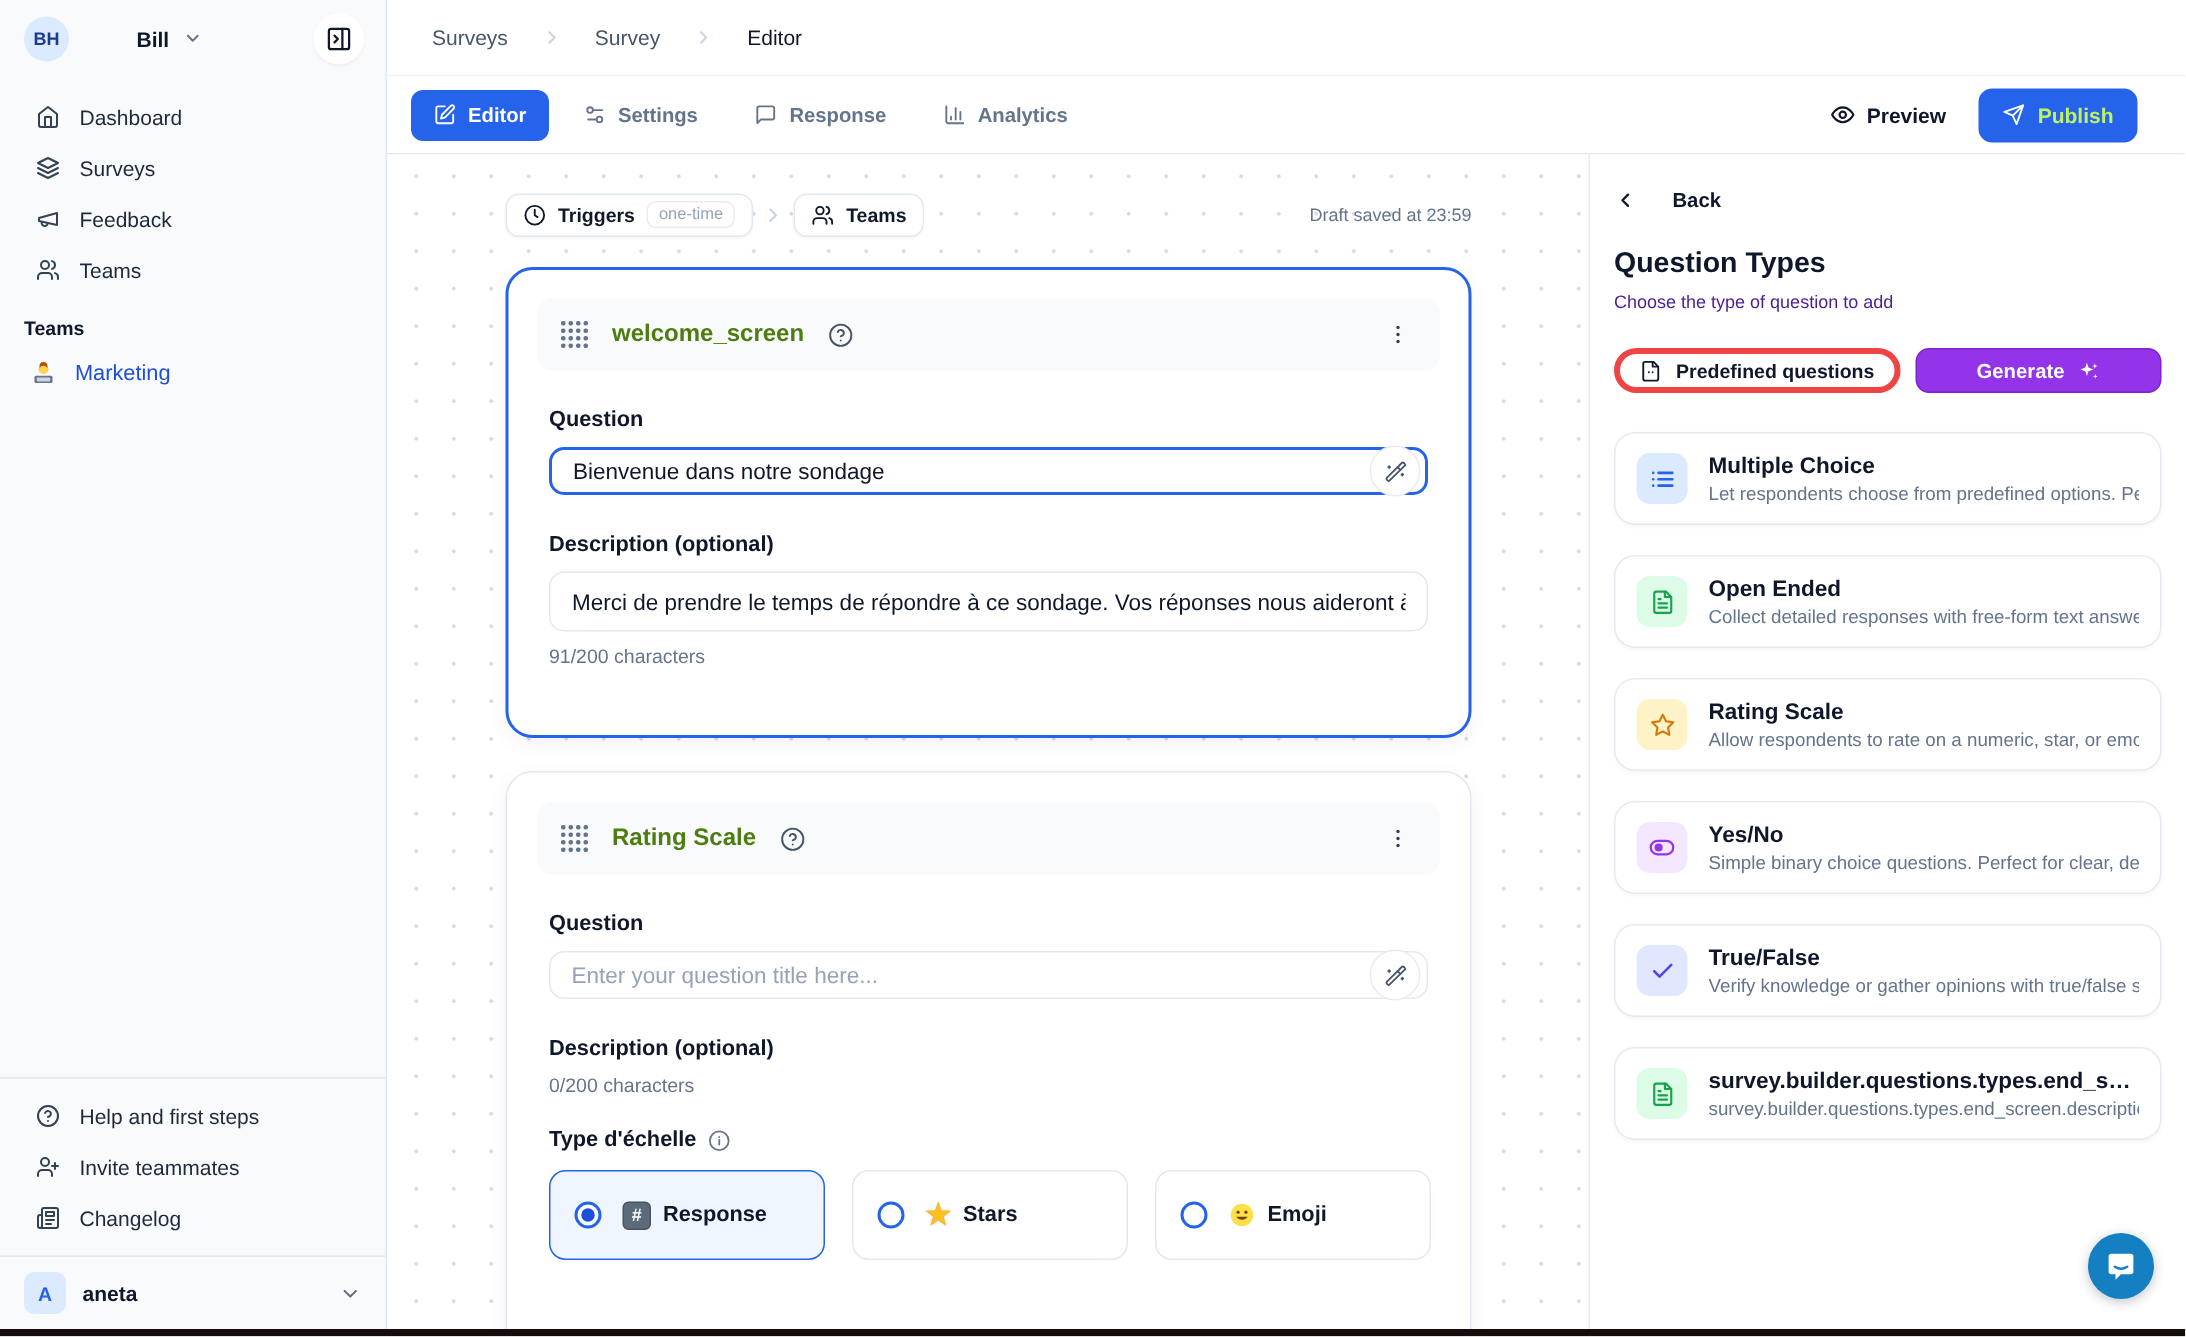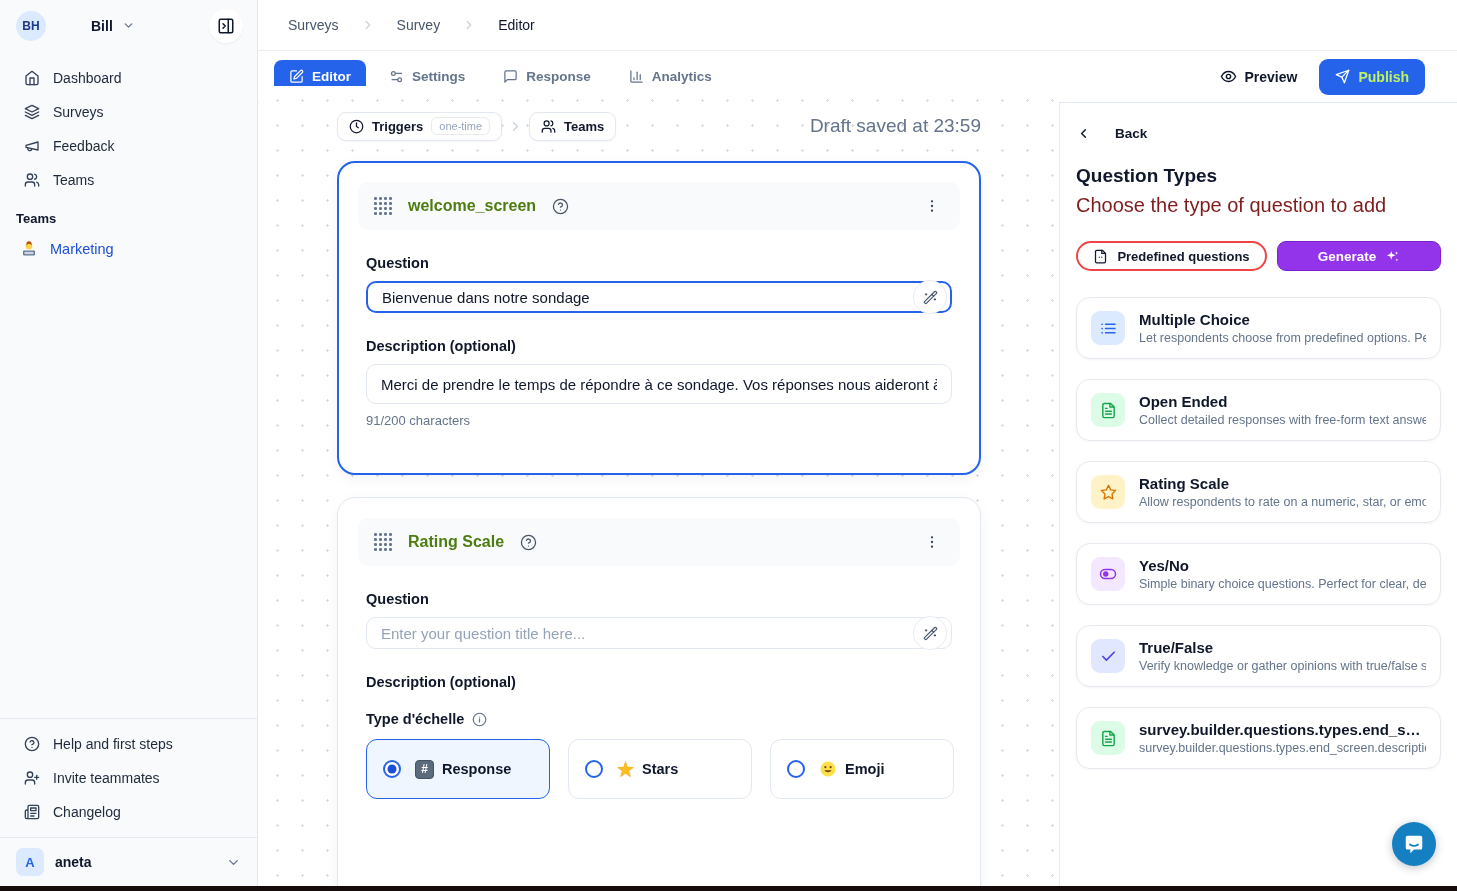--- a/index.html
+++ b/index.html
@@ -33,30 +33,30 @@
   .crumb-sep { margin:0 22px; color:#cbd5e1; display:flex; }
   .tabbar { position:absolute; left:258px; top:51px; right:0; height:52px; background:#fff; border-bottom:1px solid #e2e8f0; display:flex; align-items:center; padding:0 16px; }
   .tab { display:flex; align-items:center; gap:8px; height:34px; padding:0 15px; border-radius:8px; font-size:13.5px; font-weight:600; color:#64748b; cursor:pointer; }
   .tab.active { background:#2563eb; color:#fff; }
   .tab + .tab { margin-left:8px; }
   .tabbar-right { margin-left:auto; display:flex; align-items:center; gap:22px; padding-right:16px; }
   .preview-btn { display:flex; align-items:center; gap:8px; font-size:14px; font-weight:600; color:#0f172a; background:none; border:none; cursor:pointer; }
   .publish-btn { display:flex; align-items:center; gap:8px; height:36px; padding:0 16px; background:#2563eb; color:#bef264; border:none; border-radius:9px; font-size:14px; font-weight:600; cursor:pointer; }
 
   
-  .canvas { position:absolute; left:259px; top:86px; width:800px; bottom:0; overflow:hidden;
+  .canvas { position:absolute; left:259px; top:103px; width:800px; bottom:0; overflow:hidden;
     background-color:#fff;
     background-image:radial-gradient(circle, #d8dce2 1.3px, transparent 1.4px);
     background-size:25px 25px; background-position:6px 2px; }
   .canvas-inner { position:absolute; left:78px; top:0; width:644px; }
   .chips-row { position:absolute; top:25px; left:0; right:0; height:30px; display:flex; align-items:center; }
   .chip { display:flex; align-items:center; gap:8px; height:29px; background:#fff; border:1px solid #e2e8f0; border-radius:9px; padding:0 11px; font-size:13px; font-weight:600; color:#0f172a; cursor:pointer; box-shadow:0 1px 2px rgba(15,23,42,.04); }
   .chip-badge { font-size:11px; font-weight:500; color:#94a3b8; border:1px solid #e8ecf1; border-radius:6px; padding:2px 7px; background:#fff; }
   .chip-sep { margin:0 6px; color:#cbd5e1; display:flex; }
-  .draft-status { margin-left:auto; font-size:19px; color:#64748b; }
+  .draft-status { margin-left:auto; font-size:12px; color:#64748b; }
 
   .qcard { position:absolute; left:0; width:644px; background:#fff; border-radius:18px; border:1px solid #e2e8f0; box-shadow:0 4px 14px rgba(15,23,42,.05); padding:20px 28px 24px 28px; }
   .qcard.selected { border:2px solid #2563eb; padding:19px 27px 23px 27px; }
   .qcard-head { height:48px; background:#f8fafc; border-radius:10px; display:flex; align-items:center; gap:16px; padding:0 16px; margin:0 -8px; }
   .qcard-title { font-size:16px; font-weight:700; color:#4d7c0f; }
   .grip { display:grid; grid-template-columns:repeat(4, 3px); grid-template-rows:repeat(4, 3px); gap:2px; cursor:grab; }
   .grip i { width:2.6px; height:2.6px; border-radius:50%; background:#64748b; }
   .kebab { margin-left:auto; background:none; border:none; cursor:pointer; display:flex; padding:4px; }
   .field-label { font-size:14.5px; font-weight:700; color:#0f172a; margin-top:25px; display:flex; align-items:center; gap:8px; }
   .input-wrap { position:relative; margin-top:10px; }
@@ -72,23 +72,23 @@
   .radio-dot { width:18px; height:18px; border-radius:50%; border:2px solid #2563eb; background:#fff; position:relative; flex:0 0 auto; }
   .radio-dot.on::after { content:""; position:absolute; left:50%; top:50%; transform:translate(-50%,-50%); width:9px; height:9px; border-radius:50%; background:#1d4ed8; }
   .radio-label { display:flex; align-items:center; gap:8px; font-size:14.5px; font-weight:600; color:#0f172a; }
   .hash-chip { width:19px; height:19px; border-radius:4px; background:#5b6b7c; color:#fff; font-size:12px; font-weight:bold; display:flex; align-items:center; justify-content:center; border:1px solid #46525f; }
   .star-glyph { color:#fbbf24; font-size:19px; line-height:1; text-shadow:0 0 1px #d97706; }
 
   
   .rpanel { position:absolute; left:1059px; top:103px; right:0; bottom:0; background:#fff; border-left:1px solid #e8ecf1; padding:0 16px; }
   .back-row { margin-top:23px; display:flex; align-items:center; gap:24px; font-size:13.5px; font-weight:700; color:#0f172a; cursor:pointer; }
   .rp-title { margin-top:24px; font-size:19px; font-weight:800; color:#0f172a; }
-  .rp-sub { margin-top:7px; font-size:20px; color:#7f1d1d; }
+  .rp-sub { margin-top:7px; font-size:12px; color:#4c1d95; }
   .rp-btnrow { margin-top:24px; display:flex; gap:10px; }
-  .predef-btn { flex:1; height:30px; display:flex; align-items:center; justify-content:center; gap:9px; background:#fff; border:2px solid #ef4444; border-radius:15px; font-size:13px; font-weight:600; color:#0f172a; cursor:pointer; font-family:"Liberation Sans", sans-serif; }
+  .predef-btn { flex:1; height:30px; display:flex; align-items:center; justify-content:center; gap:9px; background:#fff; border:4px solid #ef4444; border-radius:15px; font-size:13px; font-weight:600; color:#0f172a; cursor:pointer; font-family:"Liberation Sans", sans-serif; }
   .gen-btn { flex:0 0 164px; height:30px; display:flex; align-items:center; justify-content:center; gap:9px; background:#9333ea; border:1px solid #7e22ce; border-radius:9px; font-size:13.5px; font-weight:600; color:#fff; cursor:pointer; font-family:"Liberation Sans", sans-serif; }
   .qt-list { margin-top:26px; display:flex; flex-direction:column; gap:20px; }
   .qt-card { height:62px; border:1px solid #e6eaf0; border-radius:14px; background:#fff; display:flex; align-items:center; gap:14px; padding:0 14px; cursor:pointer; box-shadow:0 1px 3px rgba(15,23,42,.04); }
   .qt-icon { width:34px; height:34px; border-radius:9px; display:flex; align-items:center; justify-content:center; flex:0 0 auto; }
   .qt-text { min-width:0; }
   .qt-title { font-size:15px; font-weight:700; color:#0f172a; white-space:nowrap; overflow:hidden; text-overflow:ellipsis; }
   .qt-desc { margin-top:3px; font-size:12.5px; color:#64748b; white-space:nowrap; overflow:hidden; }
   .bg-blue { background:#dbeafe; } .bg-green { background:#dcfce7; } .bg-amber { background:#fef3c7; }
   .bg-purple { background:#f3e8ff; } .bg-indigo { background:#e0e7ff; }
 
@@ -443,20 +443,21 @@
                   <path d="M5 6v2"></path>
                   <path d="M4 7h2"></path>
                   <path d="M19 14v2"></path>
                   <path d="M18 15h2"></path>
                 </svg>
               </span>
           </button>
         </div>
 
         <div class="field-label">Description (optional)</div>
+        <div class="char-count">0/200 characters</div>
 
         <div class="field-label" style="margin-top:21px;">
           <span>Type d'échelle</span>
           <span style="display:flex">
               <svg width="15" height="15" viewBox="0 0 24 24" fill="none" stroke="#64748b" stroke-width="1.9" stroke-linecap="round" stroke-linejoin="round">
                 <circle cx="12" cy="12" r="10"></circle>
                 <path d="M12 16v-5"></path>
                 <path d="M12 8h.01"></path>
               </svg>
             </span>

